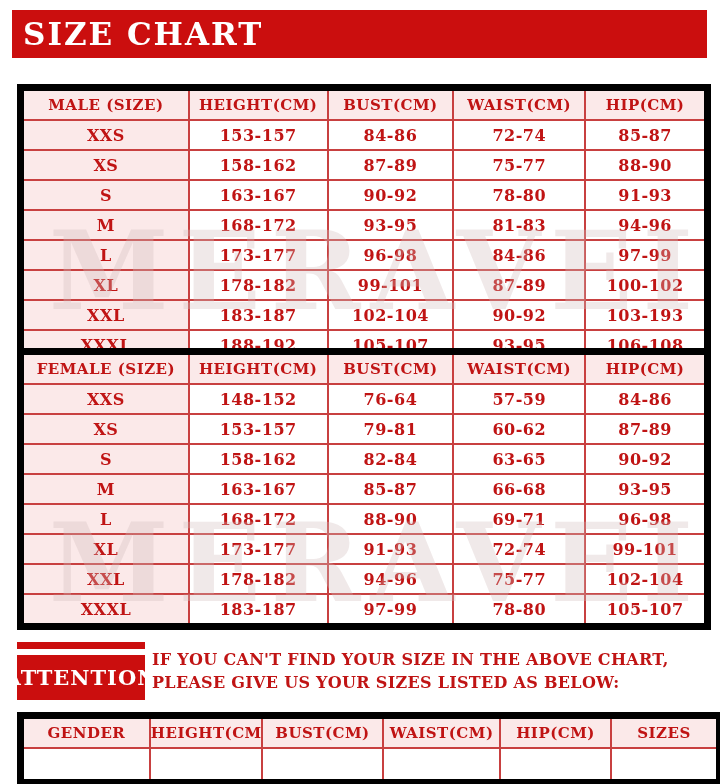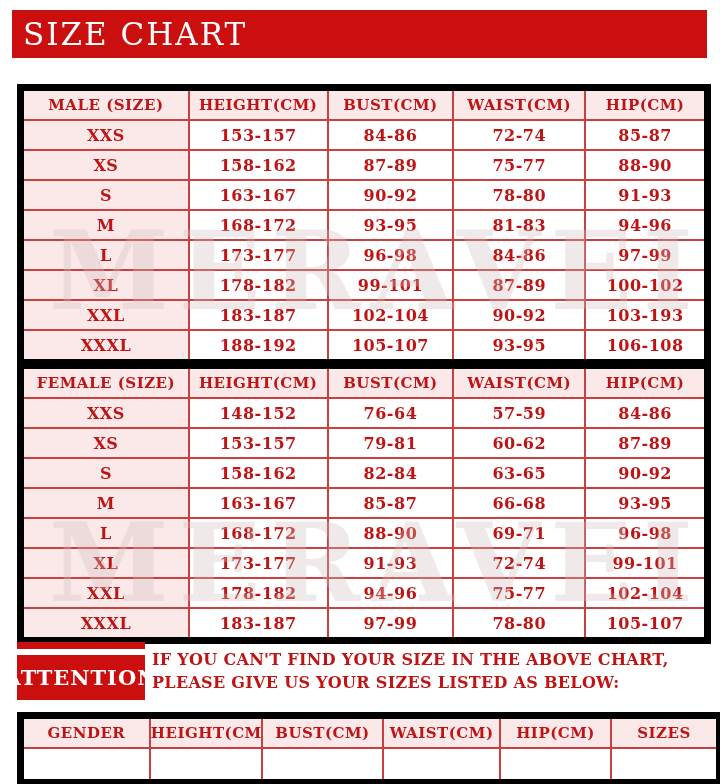--- a/index.html
+++ b/index.html
@@ -12,21 +12,21 @@
   }
   .page { position:absolute; inset:0; width:720px; height:784px; background:#ffffff; }
 
   
   .banner {
     position:absolute; left:12px; top:10px; width:695px; height:48px;
     background:#cb0e0e;
     display:flex; align-items:center;
   }
   .banner .title {
-    color:#ffffff; font-size:31px; font-weight:normal;
+    color:#ffffff; font-size:31px; font-weight:bold;
     letter-spacing:2px; padding-left:11px;
     font-family:"DejaVu Serif","Liberation Serif",serif;
   }
 
   
   table.size-table {
     position:absolute; left:17px;
     width:694px;
     border-collapse:collapse; table-layout:fixed;
     background:#ffffff;
@@ -37,21 +37,21 @@
     color:#c01414; font-weight:bold; text-align:center;
     padding:0; overflow:hidden; white-space:nowrap;
   }
   table.size-table th {
     background:#fbe9e9; font-size:15px; letter-spacing:0.5px; height:28px;
   }
   table.size-table td { font-size:16px; height:28px; letter-spacing:0.5px; }
   table.main td:first-child { background:#fbe9e9; }
 
   #male-table   { top:84px;  height:268px; }
-  #female-table { top:362px; height:265px;padding-left:15px; }
+  #female-table { top:348px; height:265px;padding-left:15px; }
   #custom-table { top:712px; width:706px; height:64px; }
   #custom-table td { height:30px; background:#ffffff; }
 
   
   .attn-accent {
     position:absolute; left:17px; top:642px; width:128px; height:7px;
     background:#cb0e0e;
   }
   .attn-badge {
     position:absolute; left:17px; top:655px; width:128px; height:45px;

